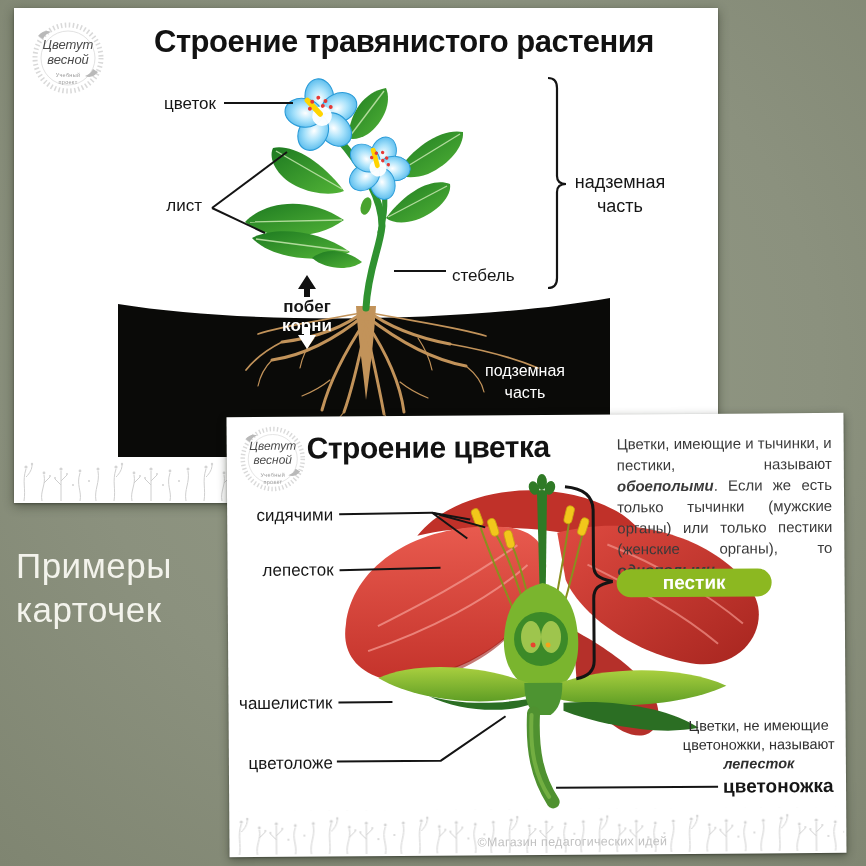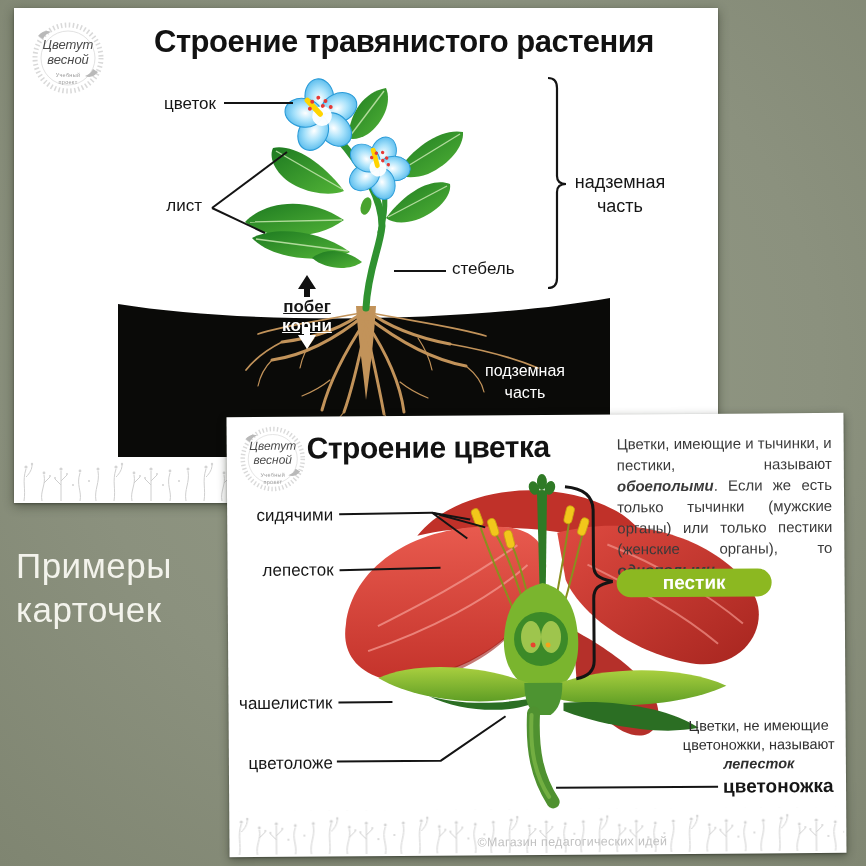--- a/index.html
+++ b/index.html
@@ -9,21 +9,21 @@
   .card{position:absolute;background:#fff;box-shadow:0 3px 10px rgba(25,30,20,.45),0 1px 2px rgba(25,30,20,.4);}
   .card1{left:14px;top:8px;width:704px;height:495px;}
   .card2{left:228px;top:415px;width:617px;height:440px;transform:rotate(-.4deg);z-index:2;}
   .art{position:absolute;left:0;top:0;width:100%;height:100%;}
   .cardtitle{position:absolute;margin:0;color:#121212;font-weight:700;letter-spacing:-.5px;line-height:1.05;}
   .t1{left:90px;right:14px;top:18px;text-align:center;font-size:31px;}
   .t2{left:80px;top:16px;font-size:30px;}
   .lbl{position:absolute;font-size:17px;color:#161616;white-space:nowrap;line-height:1.15;}
   .ctr{text-align:center;white-space:normal;}
   .rt{text-align:right;}
-  .b{font-weight:700;text-decoration:underline;}
+  .b{font-weight:700;}
   .wh{color:#fff;}
   .para{position:absolute;font-size:15px;line-height:21px;color:#3a3a3a;text-align:justify;}
   .bi{font-weight:700;font-style:italic;}
   .badge{position:absolute;height:28px;border-radius:14px;text-align:center;
          color:#fff;font-weight:700;font-size:19px;line-height:28px;}
   .note2{position:absolute;font-size:14.5px;line-height:1.32;color:#2f2f2f;text-align:center;}
   .wm{position:absolute;font-size:12.5px;color:#c2c2c2;letter-spacing:.3px;}
   .grass{position:absolute;left:2px;right:2px;bottom:2px;}
   .caption{position:absolute;left:16px;top:544px;width:192px;text-align:left;
            color:#f3f3ec;font-size:35px;font-weight:300;line-height:1.26;letter-spacing:.5px;}
@@ -167,21 +167,21 @@
       <div class="lsub" style="top:56px;">
         <span>Учебный</span><br>
         <span>проект</span>
       </div>
     </div>
 
     <h1 class="cardtitle t1">Строение травянистого растения</h1>
 
     <div class="lbl rt" style="left:86px;top:86px;width:116px;">цветок</div>
     <div class="lbl rt" style="left:118px;top:188px;width:70px;">лист</div>
-    <div class="lbl" style="left:438px;top:251px;text-align:center;">стебель</div>
+    <div class="lbl" style="left:438px;top:258px;text-align:center;">стебель</div>
     <div class="lbl ctr b" style="left:253px;top:289px;width:80px;">побег</div>
     <div class="lbl ctr b wh" style="left:253px;top:308px;width:80px;">корни</div>
     <div class="lbl ctr" style="left:556px;top:162px;width:100px;font-size:18px;line-height:1.35;">надземная часть</div>
     <div class="lbl ctr wh" style="left:456px;top:352px;width:110px;font-size:16px;line-height:1.35;">подземная часть</div>
 
     <div class="grass" style="height:46px;">
       <svg width="100%" height="46">
         <defs>
           <pattern id="grassA" width="90" height="46" patternUnits="userSpaceOnUse">
             <g stroke="#c6c6c6" fill="none" stroke-width="1" opacity=".85">

